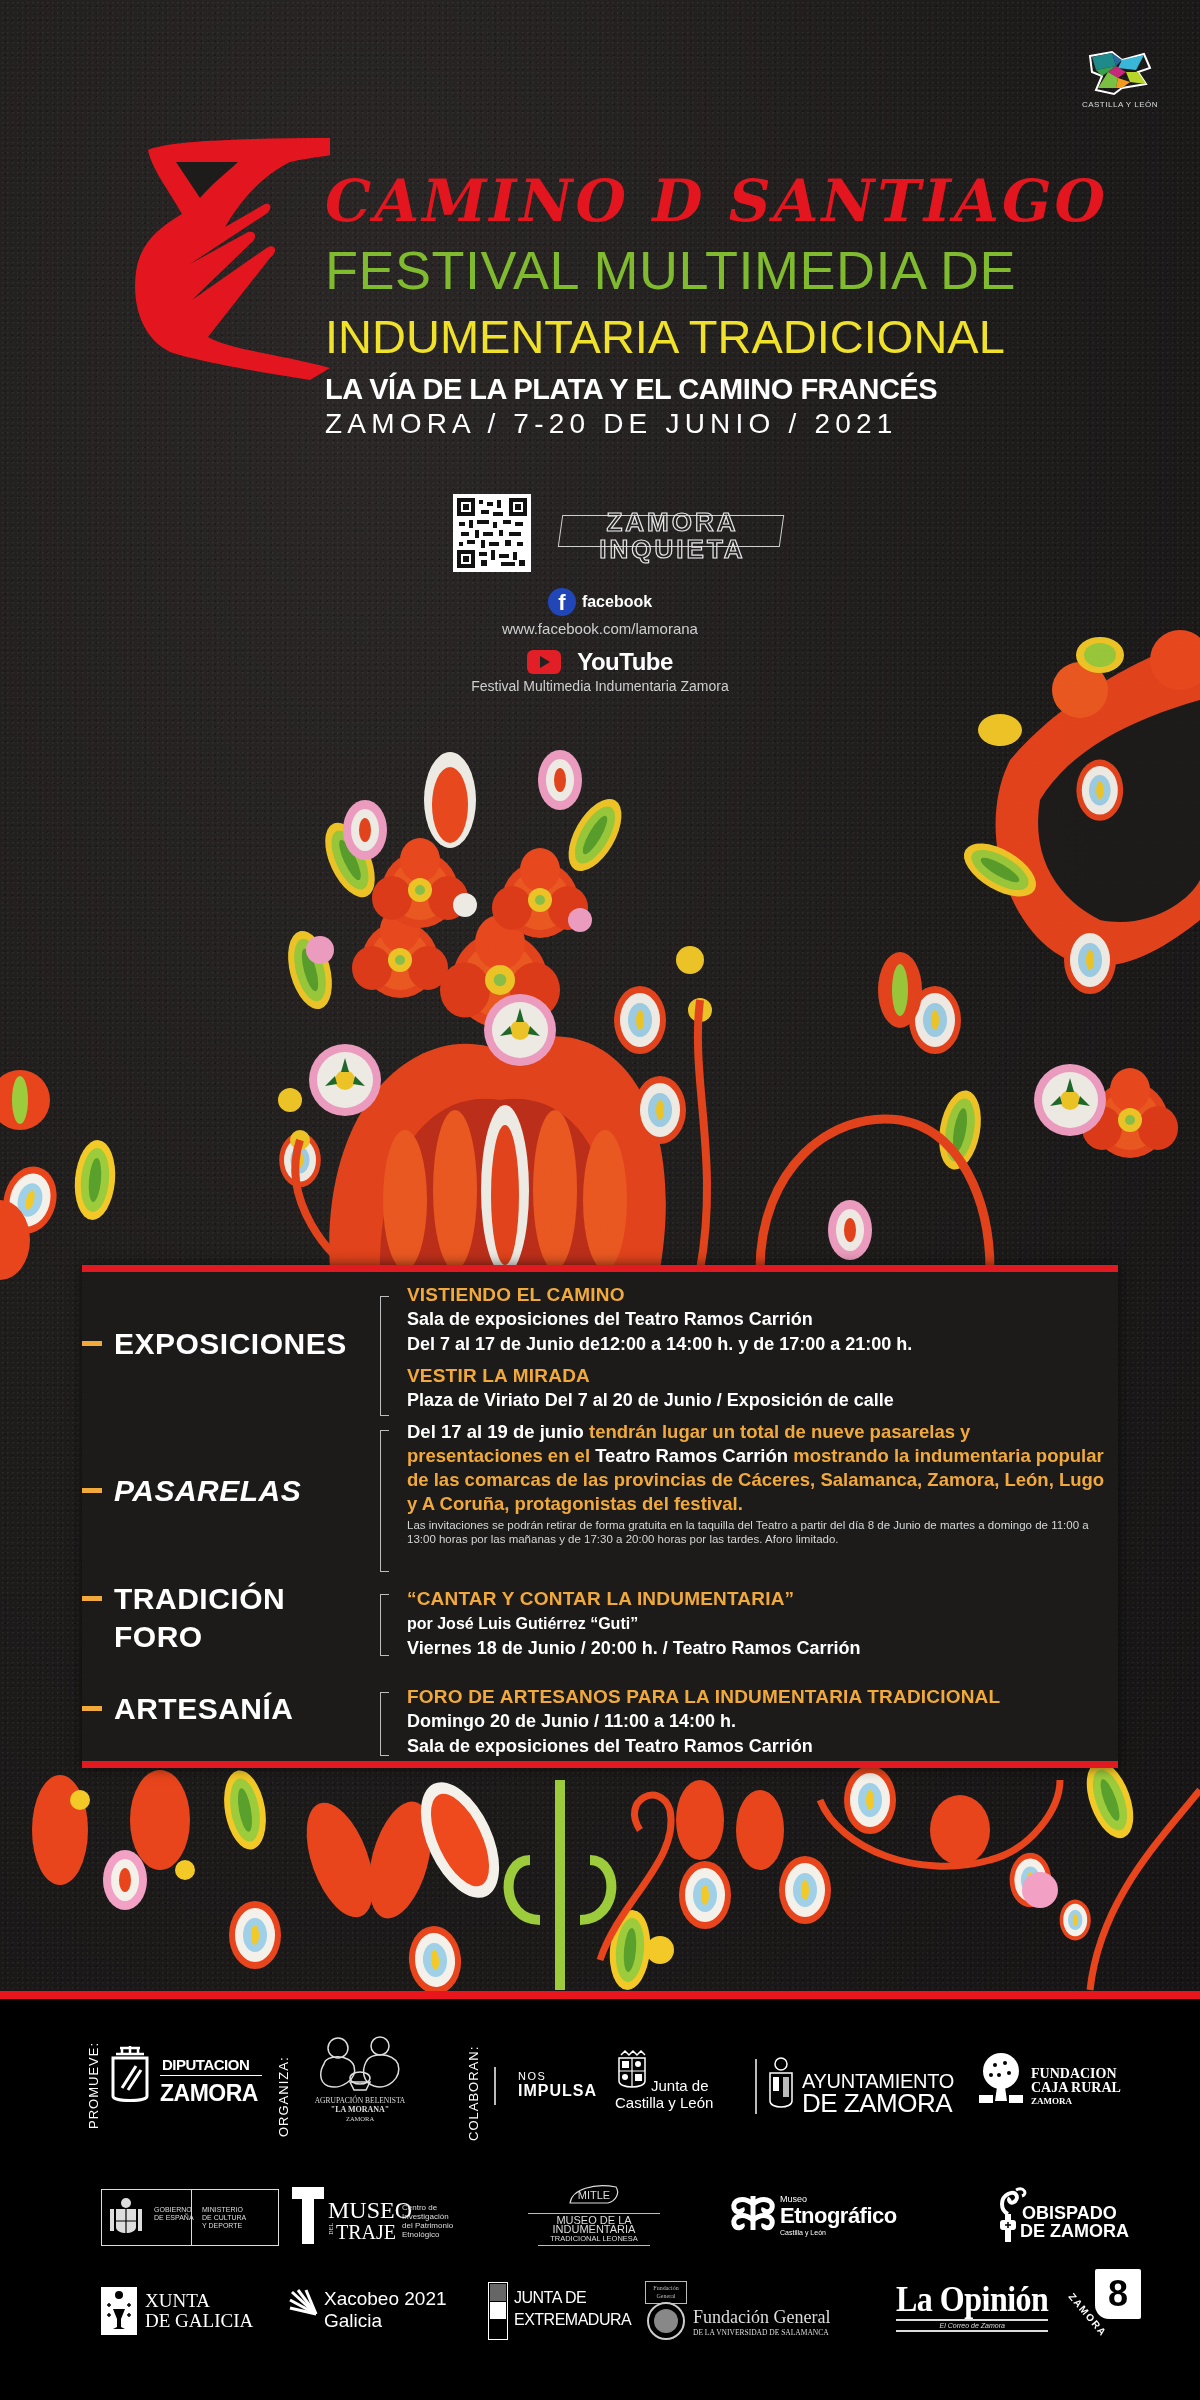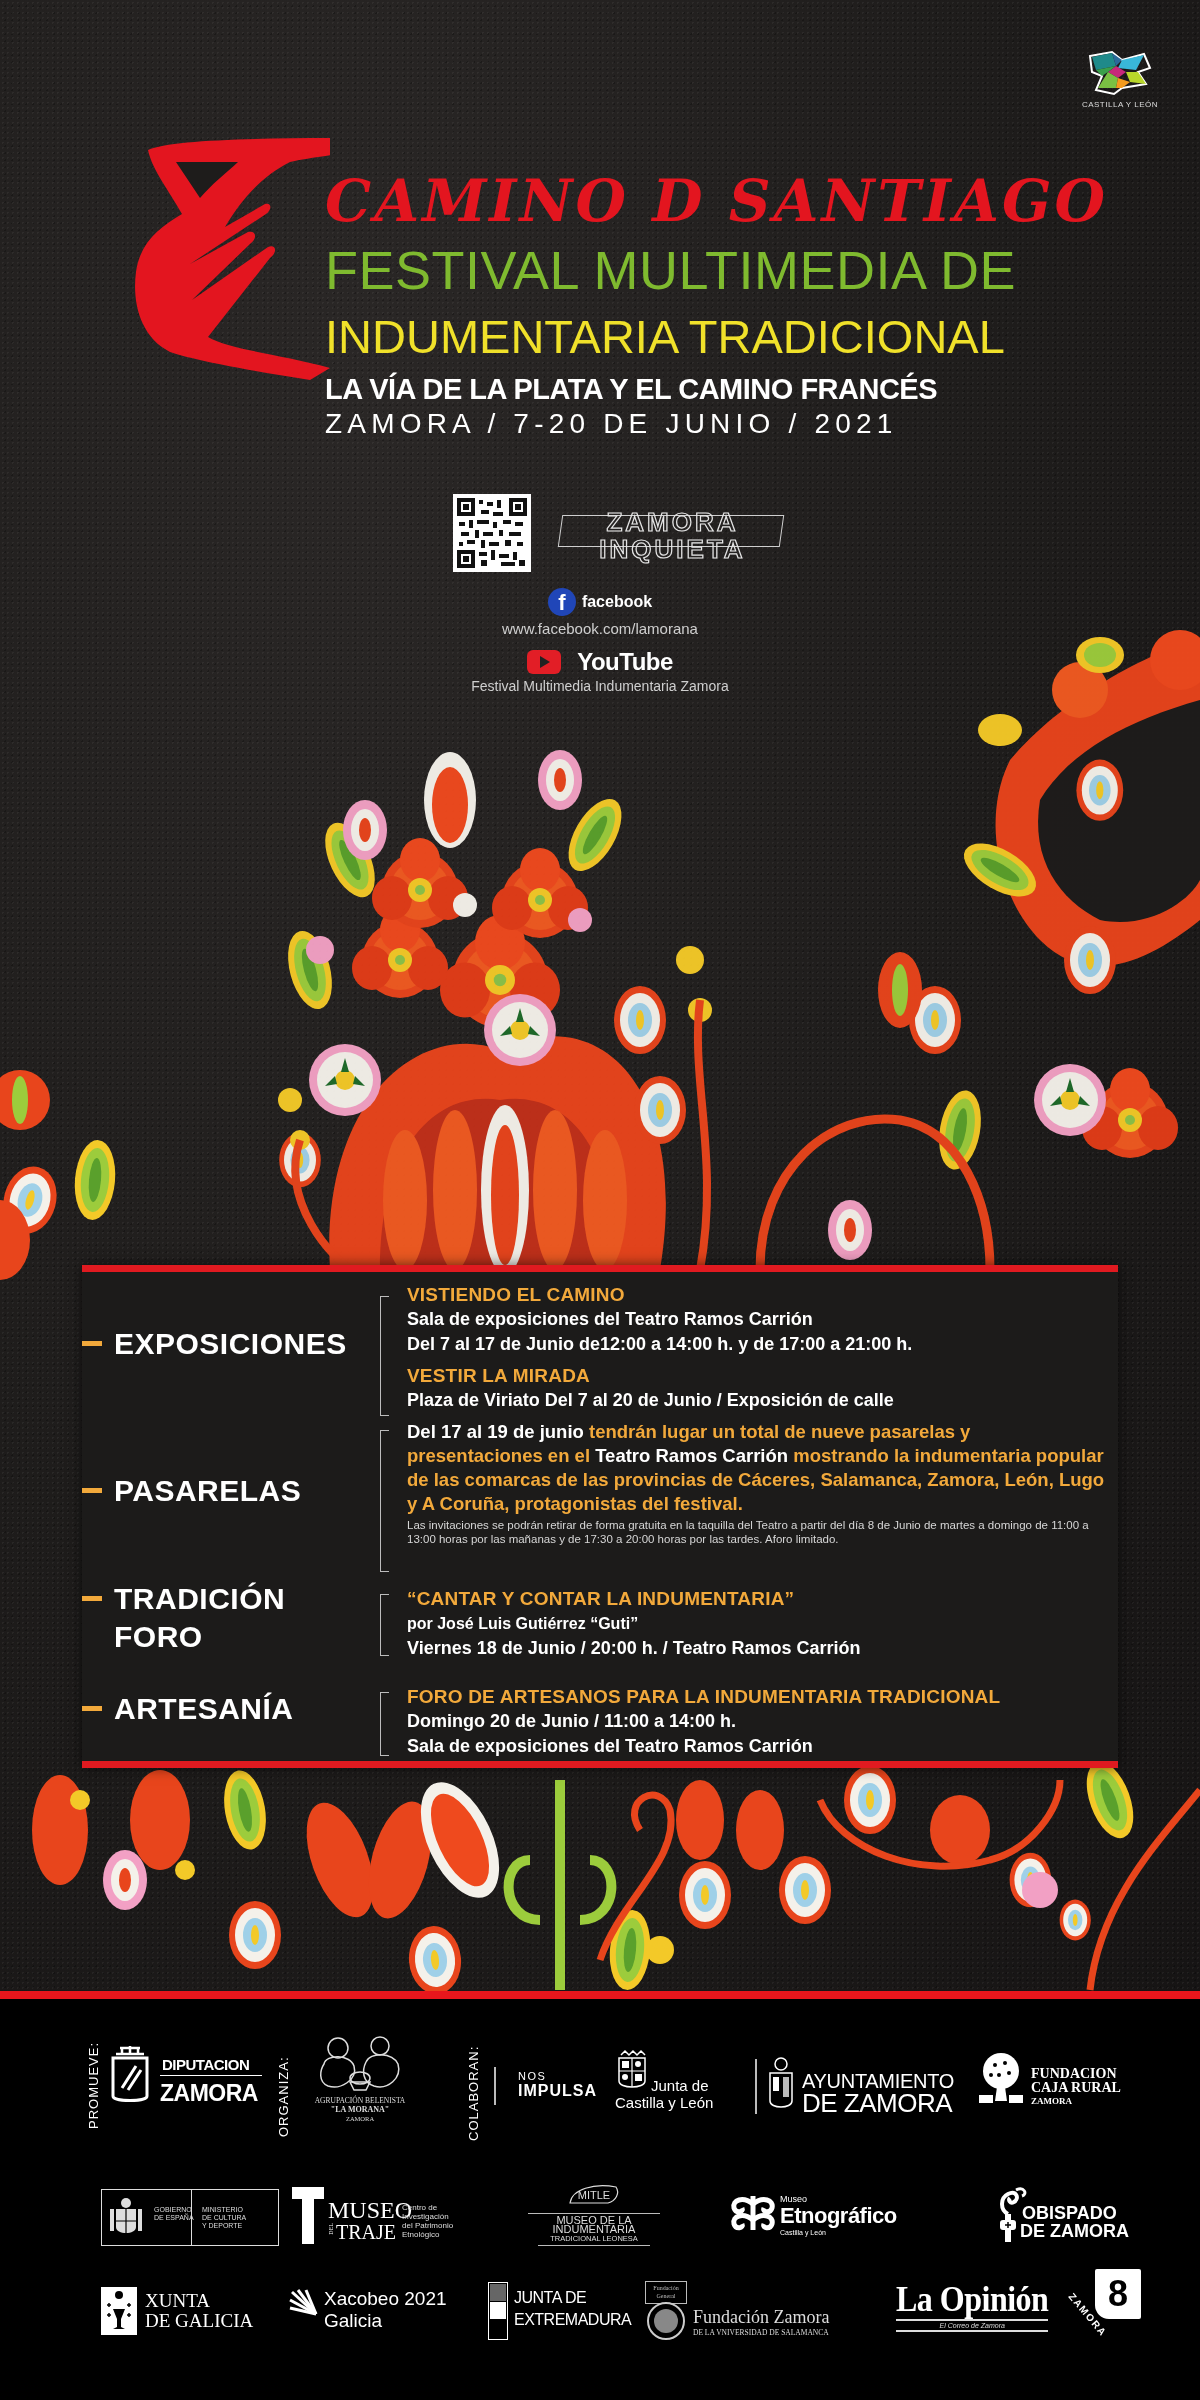--- a/index.html
+++ b/index.html
@@ -366,21 +366,21 @@
       <div class="content" style="top:10px;">
         <div class="h">VISTIENDO EL CAMINO</div>
         <div class="t">Sala de exposiciones del Teatro Ramos Carrión</div>
         <div class="t">Del 7 al 17 de Junio de12:00 a 14:00 h. y de 17:00 a 21:00 h.</div>
         <div class="h" style="margin-top:6px;">VESTIR LA MIRADA</div>
         <div class="t">Plaza de Viriato Del 7 al 20 de Junio / Exposición de calle</div>
       </div>
     </div>
 
     <div class="row" style="top:148px;">
-      <div class="cat" style="top:52px;"><span class="dash"></span><span>PASARELAS</span></div>
+      <div class="cat" style="top:52px;font-style:italic;"><span class="dash"></span><span>PASARELAS</span></div>
       <div class="bracket" style="top:10px;height:140px;"></div>
       <div class="content" style="top:0;">
         <div class="p"><span class="w">Del 17 al 19 de junio</span><span> tendrán lugar un total de nueve pasarelas y presentaciones en el </span><span class="w">Teatro Ramos Carrión</span><span> mostrando la indumentaria popular de las comarcas de las provincias de Cáceres, Salamanca, Zamora, León, Lugo y A Coruña, protagonistas del festival.</span></div>
         <div class="small">Las invitaciones se podrán retirar de forma gratuita en la taquilla del Teatro a partir del día 8 de Junio de martes a domingo de 11:00 a 13:00 horas por las mañanas y de 17:30 a 20:00 horas por las tardes. Aforo limitado.</div>
       </div>
     </div>
 
     <div class="row" style="top:318px;">
       <div class="cat" style="top:-10px;"><span class="dash"></span><span>TRADICIÓN</span><span class="indent">FORO</span></div>
       <div class="bracket" style="top:4px;height:60px;"></div>
@@ -588,21 +588,21 @@
     <div style="position:absolute; left:26px; top:28px; font-size:16px; white-space:nowrap; line-height:20px; letter-spacing:-0.5px;">EXTREMADURA</div>
   </div>
   <div class="logo" style="left:645px; top:282px;">
     <svg width="42" height="62" viewBox="0 0 42 62">
       <rect x="0.5" y="0.5" width="41" height="22" fill="none" stroke="#bbb"></rect>
       <text x="21" y="9" font-size="6" fill="#bbb" text-anchor="middle" font-family="Liberation Serif, serif">Fundación</text>
       <text x="21" y="17" font-size="6" fill="#bbb" text-anchor="middle" font-family="Liberation Serif, serif">General</text>
       <circle cx="21" cy="40" r="18" fill="none" stroke="#ccc" stroke-width="2"></circle>
         <circle cx="21" cy="40" r="12" fill="#888"></circle>
     </svg>
-    <div class="serif" style="position:absolute; left:48px; top:26px; font-size:18px; white-space:nowrap; color:#ddd;">Fundación Zamora</div>
+    <div class="serif" style="position:absolute; left:48px; top:26px; font-size:18px; white-space:nowrap; color:#ddd;">Fundación General</div>
     <div class="serif" style="position:absolute; left:48px; top:47px; font-size:7.5px; white-space:nowrap; color:#ddd;">DE LA VNIVERSIDAD DE SALAMANCA</div>
   </div>
   <div class="logo" style="left:896px; top:282px;">
     <div class="serif" style="font-size:32px; font-weight:bold; white-space:nowrap; line-height:34px; letter-spacing:-0.5px; transform:scaleY(1.15);">La Opinión</div>
     <div style="margin-top:4px; border-top:2px solid #ddd; border-bottom:2px solid #ddd; font-size:7px; font-style:italic; text-align:center; color:#ddd; line-height:9px;">El Correo de Zamora</div>
   </div>
   <div class="logo" style="left:1075px; top:270px;">
     <div style="position:absolute; left:20px; top:0; width:46px; height:50px; background:#fff; color:#000; border-radius:2px 2px 2px 14px; font-weight:bold; font-size:36px; line-height:50px; text-align:center;">8</div>
     <div style="position:absolute; left:0; top:22px; font-size:10px; font-weight:bold; transform:rotate(50deg); transform-origin:left top; letter-spacing:1.5px; white-space:nowrap;">ZAMORA</div>
   </div>

